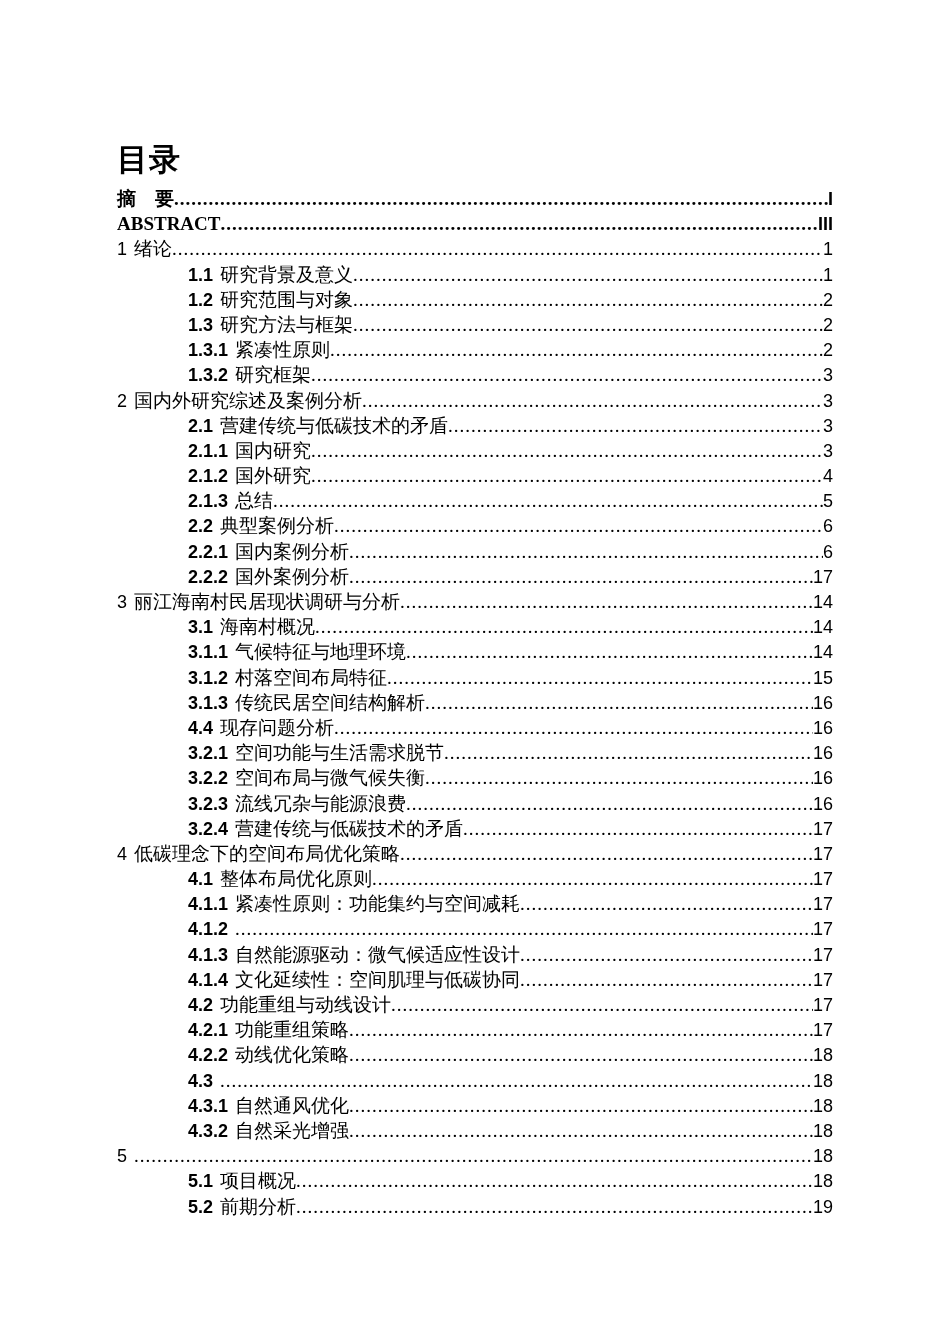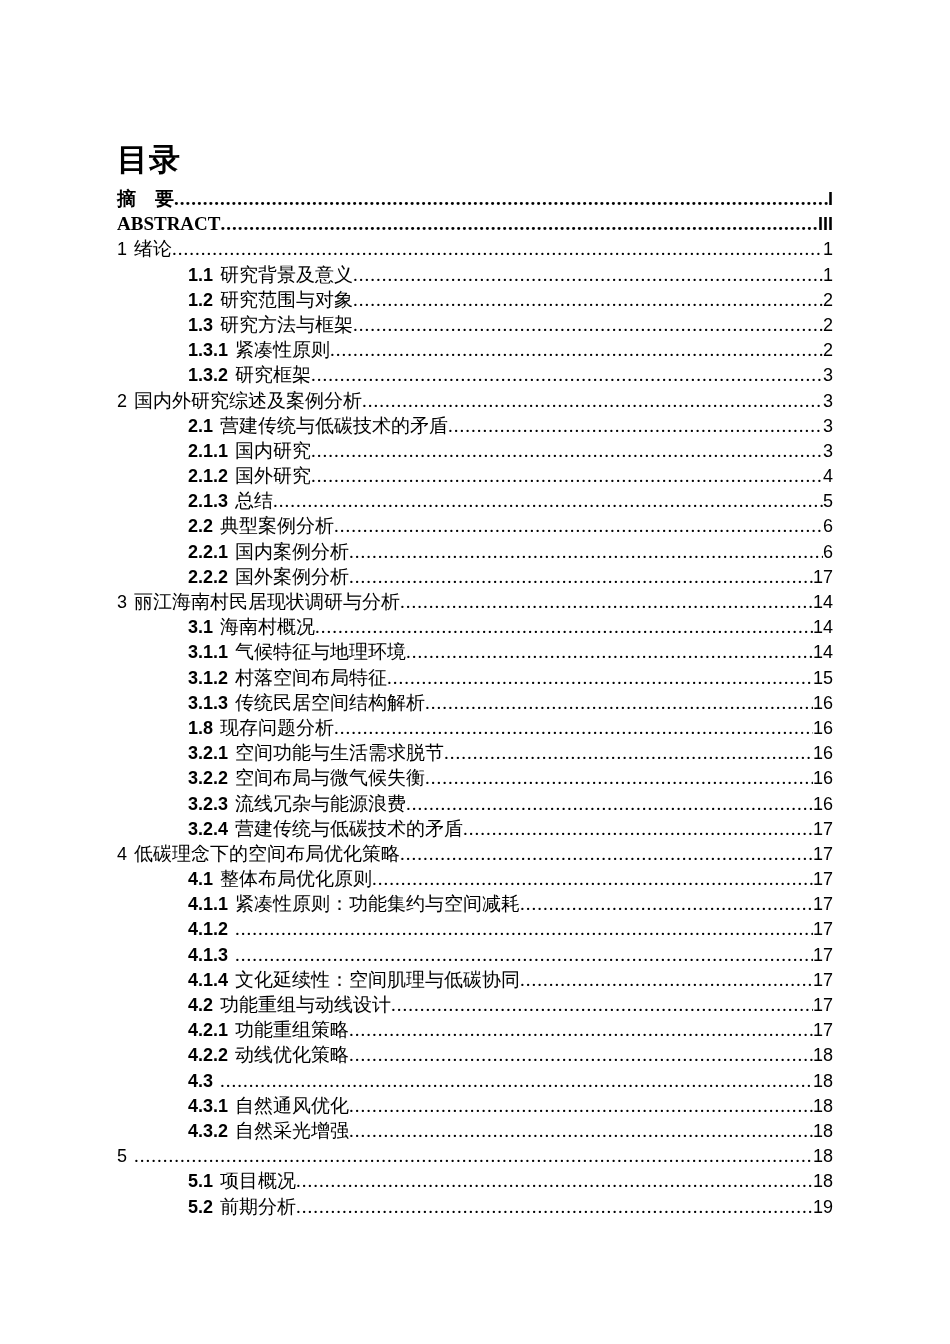--- a/index.html
+++ b/index.html
@@ -199,21 +199,21 @@
         <span class="leader"></span>
         <span class="pagenum">15</span>
       </div>
       <div class="toc-entry level-2">
         <span class="num">3.1.3</span>
         <span class="label">传统民居空间结构解析</span>
         <span class="leader"></span>
         <span class="pagenum">16</span>
       </div>
       <div class="toc-entry level-2">
-        <span class="num">1.8</span>
+        <span class="num">4.4</span>
         <span class="label">现存问题分析</span>
         <span class="leader"></span>
         <span class="pagenum">16</span>
       </div>
       <div class="toc-entry level-2">
         <span class="num">3.2.1</span>
         <span class="label">空间功能与生活需求脱节</span>
         <span class="leader"></span>
         <span class="pagenum">16</span>
       </div>
@@ -253,20 +253,21 @@
         <span class="leader"></span>
         <span class="pagenum">17</span>
       </div>
       <div class="toc-entry level-2">
         <span class="num">4.1.2</span>
         <span class="leader"></span>
         <span class="pagenum">17</span>
       </div>
       <div class="toc-entry level-2">
         <span class="num">4.1.3</span>
+        <span class="label">自然能源驱动：微气候适应性设计</span>
         <span class="leader"></span>
         <span class="pagenum">17</span>
       </div>
       <div class="toc-entry level-2">
         <span class="num">4.1.4</span>
         <span class="label">文化延续性：空间肌理与低碳协同</span>
         <span class="leader"></span>
         <span class="pagenum">17</span>
       </div>
       <div class="toc-entry level-2">

